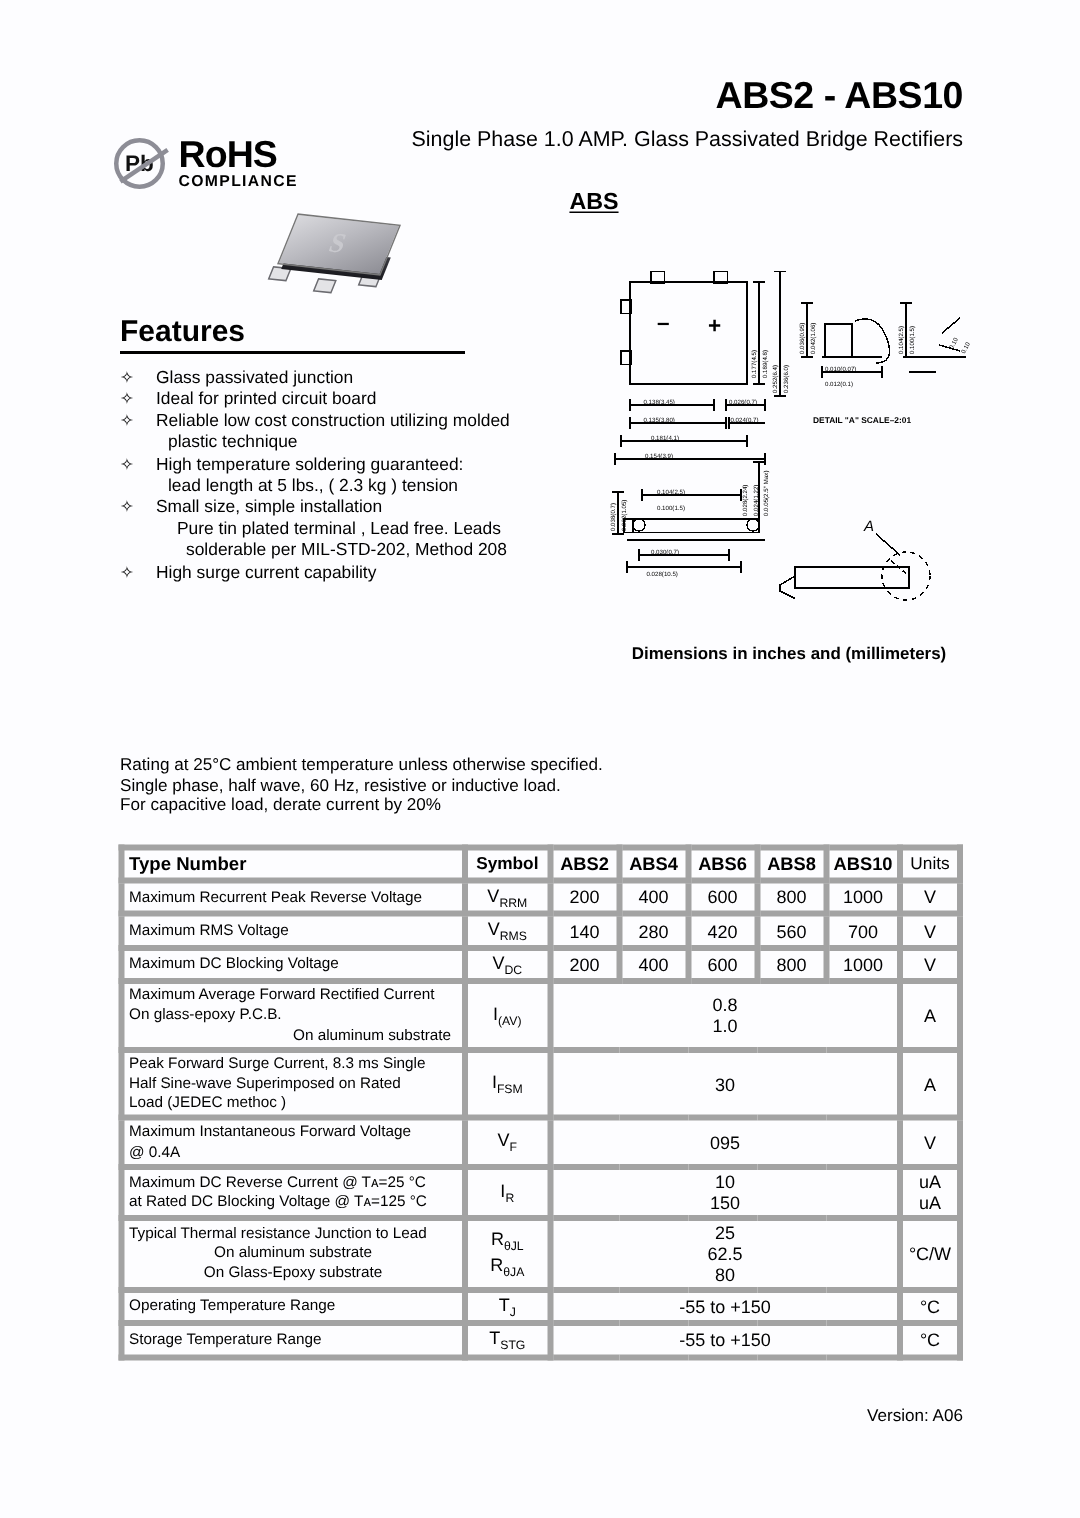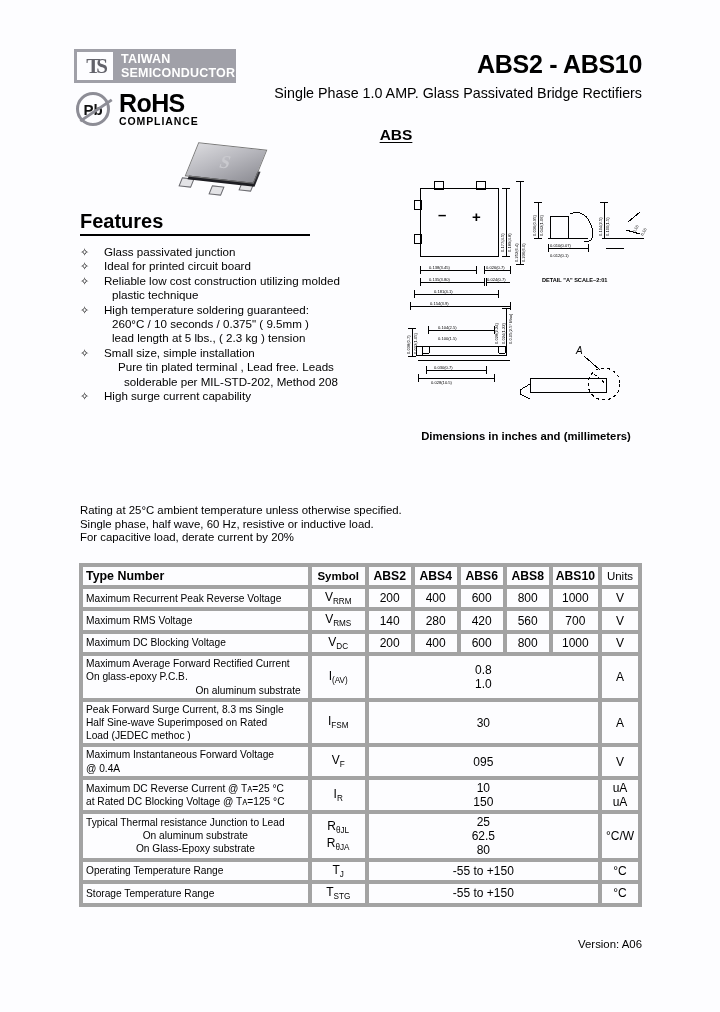--- a/index.html
+++ b/index.html
@@ -153,27 +153,20 @@
     font-size: 11.4px;
   }
 </style>
 </head>
 <body>
 
 <div class="page">
 
   <div class="header">
 
-    <div class="logo-box">
-      <div class="logo-mark">TS</div>
-      <div class="logo-words">
-        <span>TAIWAN</span>
-        <span>SEMICONDUCTOR</span>
-      </div>
-    </div>
 
     <div class="rohs">
       <div class="pb-circle">Pb</div>
       <div class="rohs-text">
         <div class="rohs-main">RoHS</div>
         <div class="rohs-sub">COMPLIANCE</div>
       </div>
     </div>
 
     <div class="pkg-photo">
@@ -202,21 +195,20 @@
       </div>
       <div class="feat-row">
         <span class="feat-bullet">✧</span>
         <span class="feat-text">Reliable low cost construction utilizing molded</span>
       </div>
       <div class="feat-cont">plastic technique</div>
       <div class="feat-row">
         <span class="feat-bullet">✧</span>
         <span class="feat-text">High temperature soldering guaranteed:</span>
       </div>
-      <div class="feat-cont">260°C / 10 seconds / 0.375" ( 9.5mm )</div>
       <div class="feat-cont">lead length at 5 lbs., ( 2.3 kg ) tension</div>
       <div class="feat-row">
         <span class="feat-bullet">✧</span>
         <span class="feat-text">Small size, simple installation</span>
       </div>
       <div class="feat-cont ind2">Pure tin plated terminal , Lead free. Leads</div>
       <div class="feat-cont ind3">solderable per MIL-STD-202, Method 208</div>
       <div class="feat-row">
         <span class="feat-bullet">✧</span>
         <span class="feat-text">High surge current capability</span>

